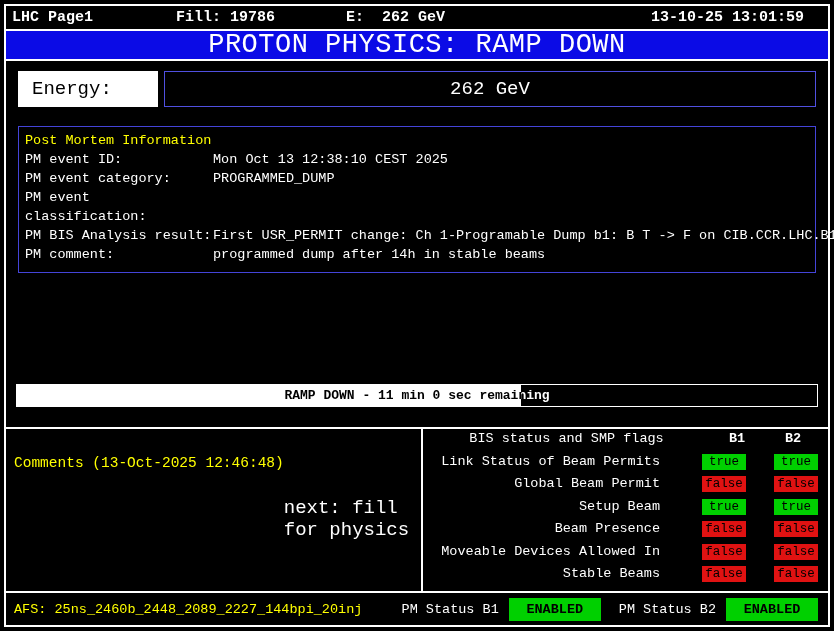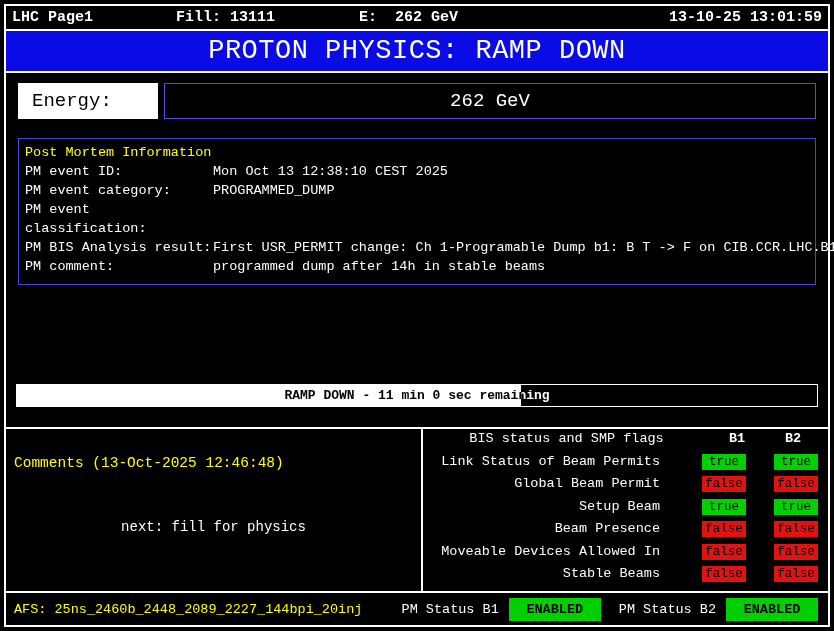--- a/index.html
+++ b/index.html
@@ -22,26 +22,26 @@
   
   .topbar {
     position: relative;
     height: 25px;
     border-bottom: 2px solid #fff;
     font-size: 15px; font-weight: bold;
   }
   .tb-item { position: absolute; top: 3px; white-space: nowrap; }
   .tb-title { left: 6px; }
   .tb-fill { left: 170px; }
-  .tb-energy { left: 353px; }
+  .tb-energy { left: 340px; }
   .tb-energy .ev { margin-left: 18px; }
-  .tb-datetime { right: 6px; }
+  .tb-datetime { right: 24px; }
   
   .banner {
-    height: 42px;
+    height: 30px;
     background: #0b0be6;
     border-bottom: 2px solid #fff;
     display: flex; align-items: center; justify-content: center;
     font-size: 27px; color: #fff; letter-spacing: 0.5px;
   }
   
   .main {
     flex: 1;
     display: flex; flex-direction: column;
     border-bottom: 2px solid #fff;
@@ -98,29 +98,29 @@
   .progress-text.dark  { color: #000; }
   .progress-text.light { color: #fff; }
   
   .bottom {
     height: 164px;
     display: flex;
     border-bottom: 2px solid #fff;
   }
   .comments {
     width: 415px; flex: 0 0 415px;
-    display: flex; flex-direction: column;
+    display: flex; flex-direction: row;
     padding: 26px 8px 8px 8px;
     justify-content: flex-end;
   }
   .comments-title { color: #ffff00; font-size: 14.5px; }
   .comments-body {
     flex: 1;
     display: flex; align-items: center; justify-content: center;
-    font-size: 14px; color: #fff;
+    font-size: 19px; color: #fff;
   }
   .bis {
     flex: 1;
     border-left: 2px solid #fff;
     padding: 2px 10px 2px 4px;
     display: flex; flex-direction: column;
     font-size: 13.5px;
   }
   .bis-header, .bis-row {
     display: flex; align-items: flex-start;
@@ -152,21 +152,21 @@
   .enabled-badge:last-child { margin-right: 2px; }
 </style>
 </head>
 <body>
 
 <div class="page">
   <div class="frame">
 
     <div class="topbar">
       <span class="tb-item tb-title">LHC Page1</span>
-      <span class="tb-item tb-fill">Fill: 13111</span>
+      <span class="tb-item tb-fill">Fill: 19786</span>
       <span class="tb-item tb-energy">
         <span>E:</span><span class="ev">262 GeV</span>
       </span>
       <span class="tb-item tb-datetime">13-10-25 13:01:59</span>
     </div>
 
     <div class="banner">
       <span>PROTON PHYSICS: RAMP DOWN</span>
     </div>
 

